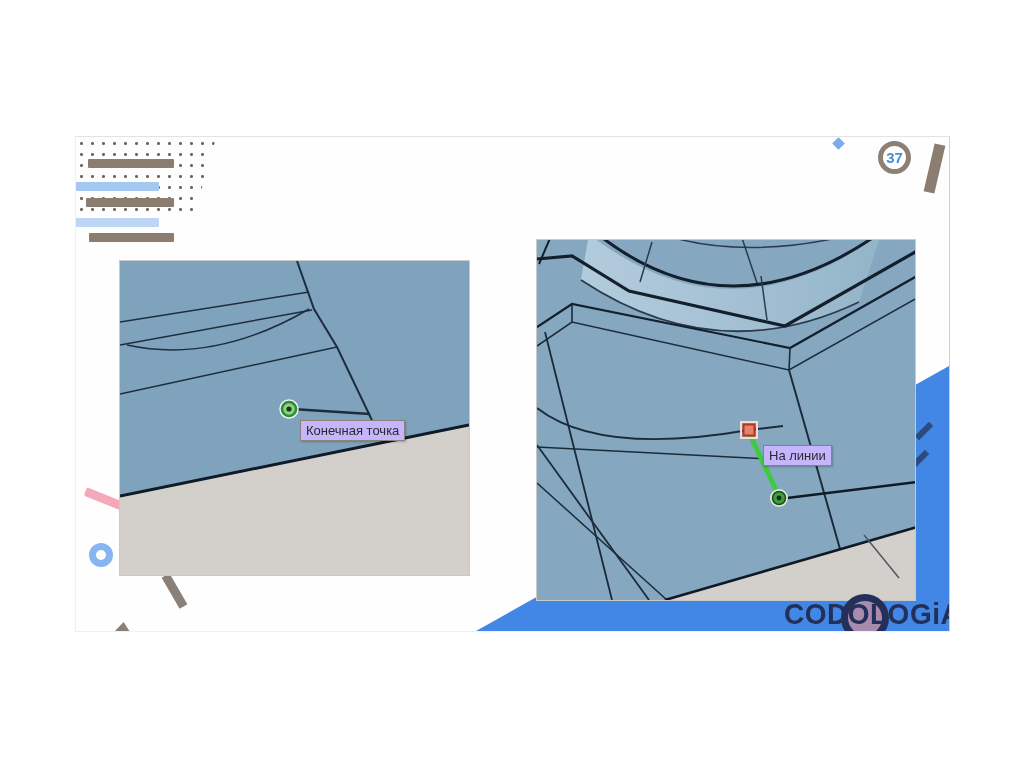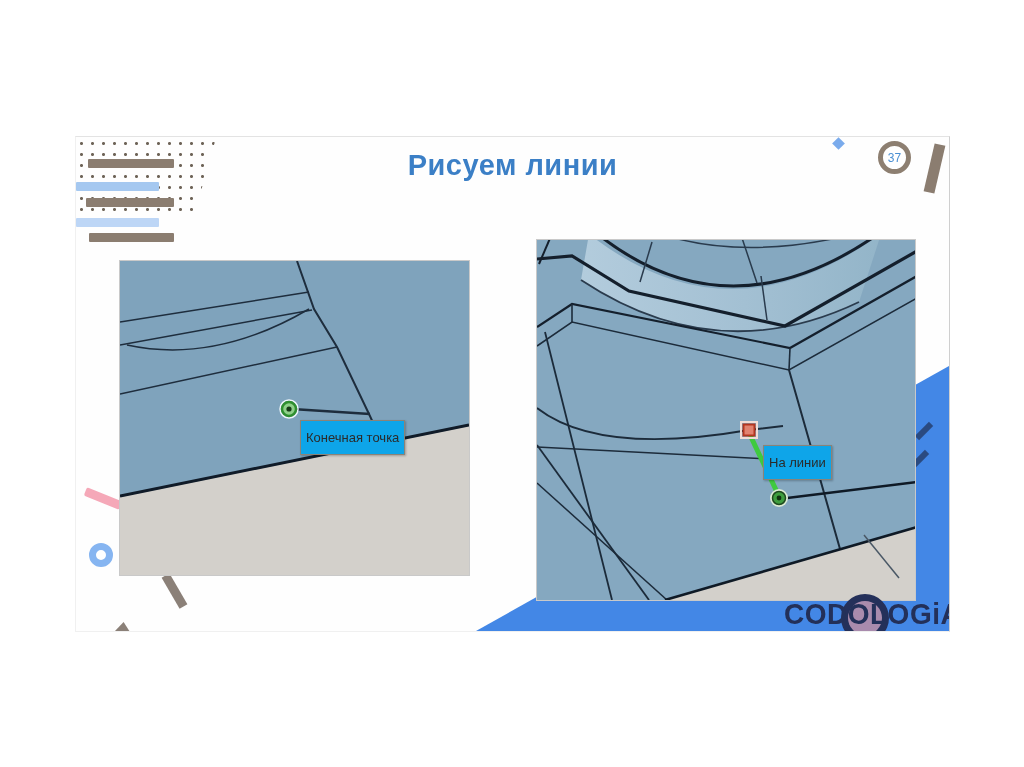--- a/index.html
+++ b/index.html
@@ -20,21 +20,21 @@
   .bar1{left:12px;top:22px;width:86px;}
   .bar2{left:0;top:45px;width:83px;}
   .bar3{left:10px;top:61px;width:88px;}
   .bar4{left:0;top:81px;width:83px;}
   .bar5{left:13px;top:96px;width:85px;}
   .title{position:absolute;left:0;top:12px;width:100%;text-align:center;
          font-size:29px;font-weight:bold;color:#3b7fc6;letter-spacing:0.5px;}
   .badge{position:absolute;left:802px;top:4px;width:33px;height:33px;border-radius:50%;
          border:5px solid #8d7f71;background:#fff;box-sizing:border-box;
          display:flex;align-items:center;justify-content:center;
-         font-size:12px;font-weight:normal;color:#4a8fd3;}
+         font-size:15px;font-weight:bold;color:#4a8fd3;}
   .diamond{position:absolute;left:758px;top:2px;width:9px;height:9px;background:#7aabec;
            transform:rotate(45deg);}
   .bar-tr{position:absolute;left:853px;top:7px;width:11px;height:49px;background:#8b7d70;
           transform:rotate(13deg);}
   .blue-tri{position:absolute;left:400px;top:229px;width:473px;height:265px;background:#4387e6;
             clip-path:polygon(0 100%,100% 0,100% 100%);}
   .navy-slash{position:absolute;width:6px;height:20px;background:#2a4a80;transform:rotate(45deg);}
   .slash1{left:845px;top:284px;}
   .slash2{left:841px;top:312px;}
   .pink-bar{position:absolute;left:8px;top:357px;width:38px;height:9px;background:#f5a8b8;
@@ -43,22 +43,22 @@
          border:7px solid #86b5f1;box-sizing:border-box;background:#fff;}
   .taupe-slash{position:absolute;left:94px;top:436px;width:9px;height:36px;background:#8b8078;
                transform:rotate(-30deg);}
   .taupe-tri{position:absolute;left:38px;top:485px;width:16px;height:10px;background:#8b8078;
              clip-path:polygon(60% 0,0 100%,100% 100%);}
   
   .shot{position:absolute;border:1px solid #c9c9c9;box-sizing:content-box;overflow:hidden;}
   .shot-left{left:43px;top:123px;width:349px;height:314px;}
   .shot-right{left:460px;top:102px;width:378px;height:360px;}
   .shot svg{display:block;}
-  .tooltip{position:absolute;background:#0ea5e9;border:1px solid #8a8378;color:#2b2b2b;
-           font-size:13px;line-height:17px;padding:8px 5px;white-space:nowrap;
+  .tooltip{position:absolute;background:#c4b5fd;border:1px solid #8a8378;color:#2b2b2b;
+           font-size:13px;line-height:17px;padding:1px 5px;white-space:nowrap;
            box-shadow:1px 1px 2px rgba(0,0,0,0.25);}
   .tooltip-left{left:180px;top:159px;}
   .tooltip-right{left:226px;top:205px;}
   
   .logo-wrap{position:absolute;left:700px;top:460px;width:200px;height:34px;}
   .logo-emblem{position:absolute;left:65px;top:-3px;width:48px;height:48px;border-radius:50%;
                background:#24305a;}
   .logo-emblem-inner{position:absolute;left:7px;top:7px;width:34px;height:34px;border-radius:50%;
                      background:#a98bad;}
   .logo-text{position:absolute;left:8px;top:2px;font-size:28px;font-weight:800;color:#233059;
@@ -70,21 +70,20 @@
 <div class="canvas">
   <div class="slide">
 
     <div class="dots"></div>
     <div class="bar taupe bar1"></div>
     <div class="bar blue  bar2"></div>
     <div class="bar taupe bar3"></div>
     <div class="bar pale  bar4"></div>
     <div class="bar taupe bar5"></div>
 
-    <div class="title">Рисуем линии</div>
     <div class="badge">
       <span>37</span>
     </div>
     <div class="diamond"></div>
     <div class="bar-tr"></div>
 
     <div class="blue-tri"></div>
     <div class="navy-slash slash1"></div>
     <div class="navy-slash slash2"></div>
 

